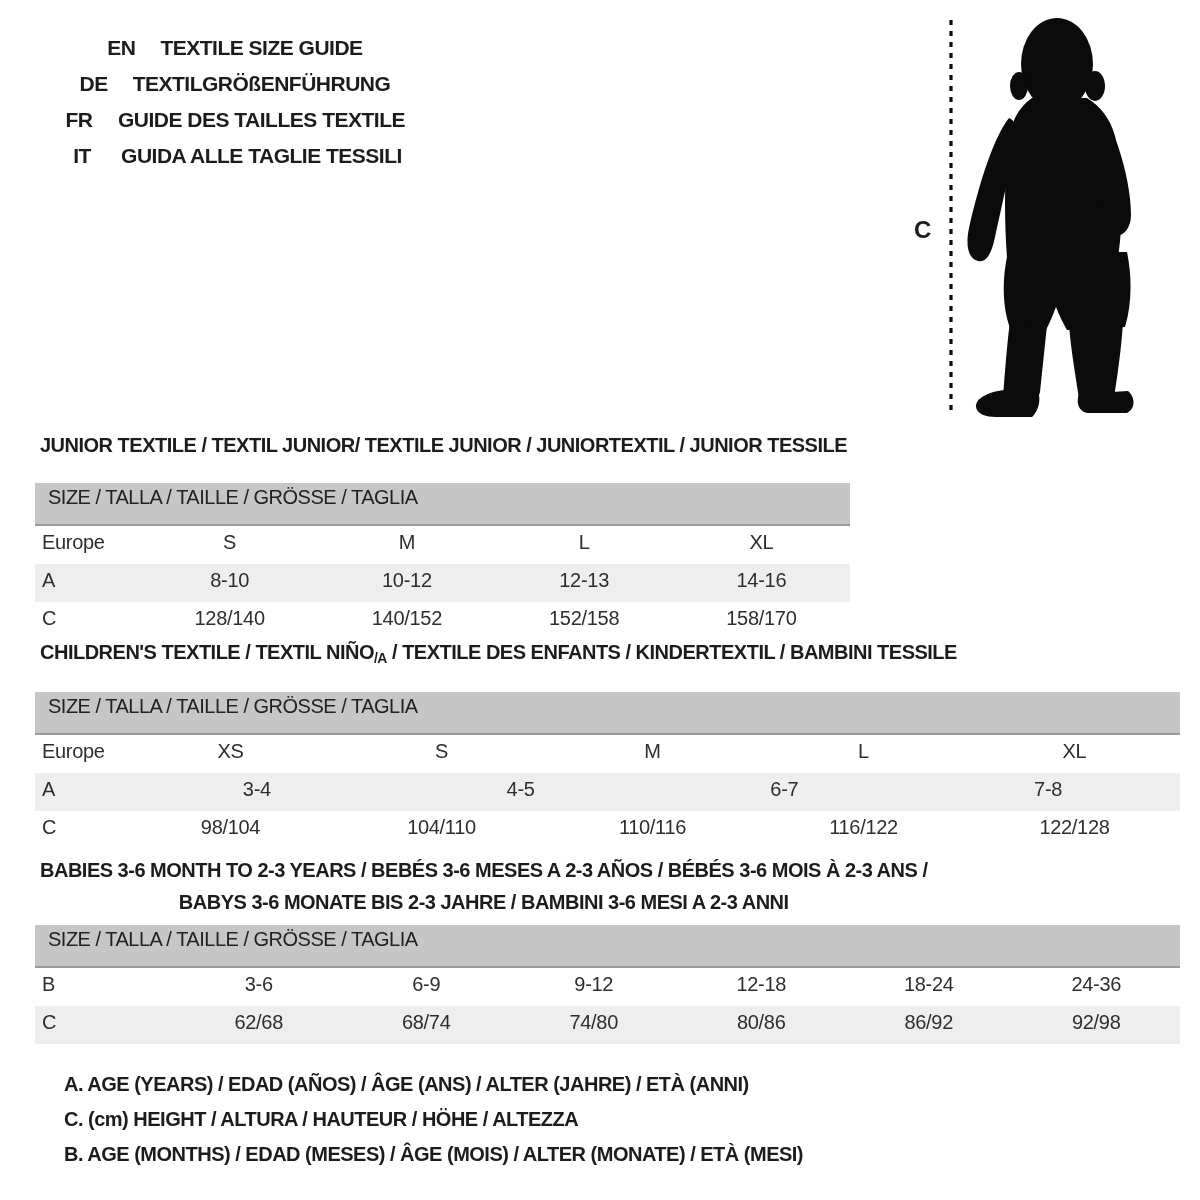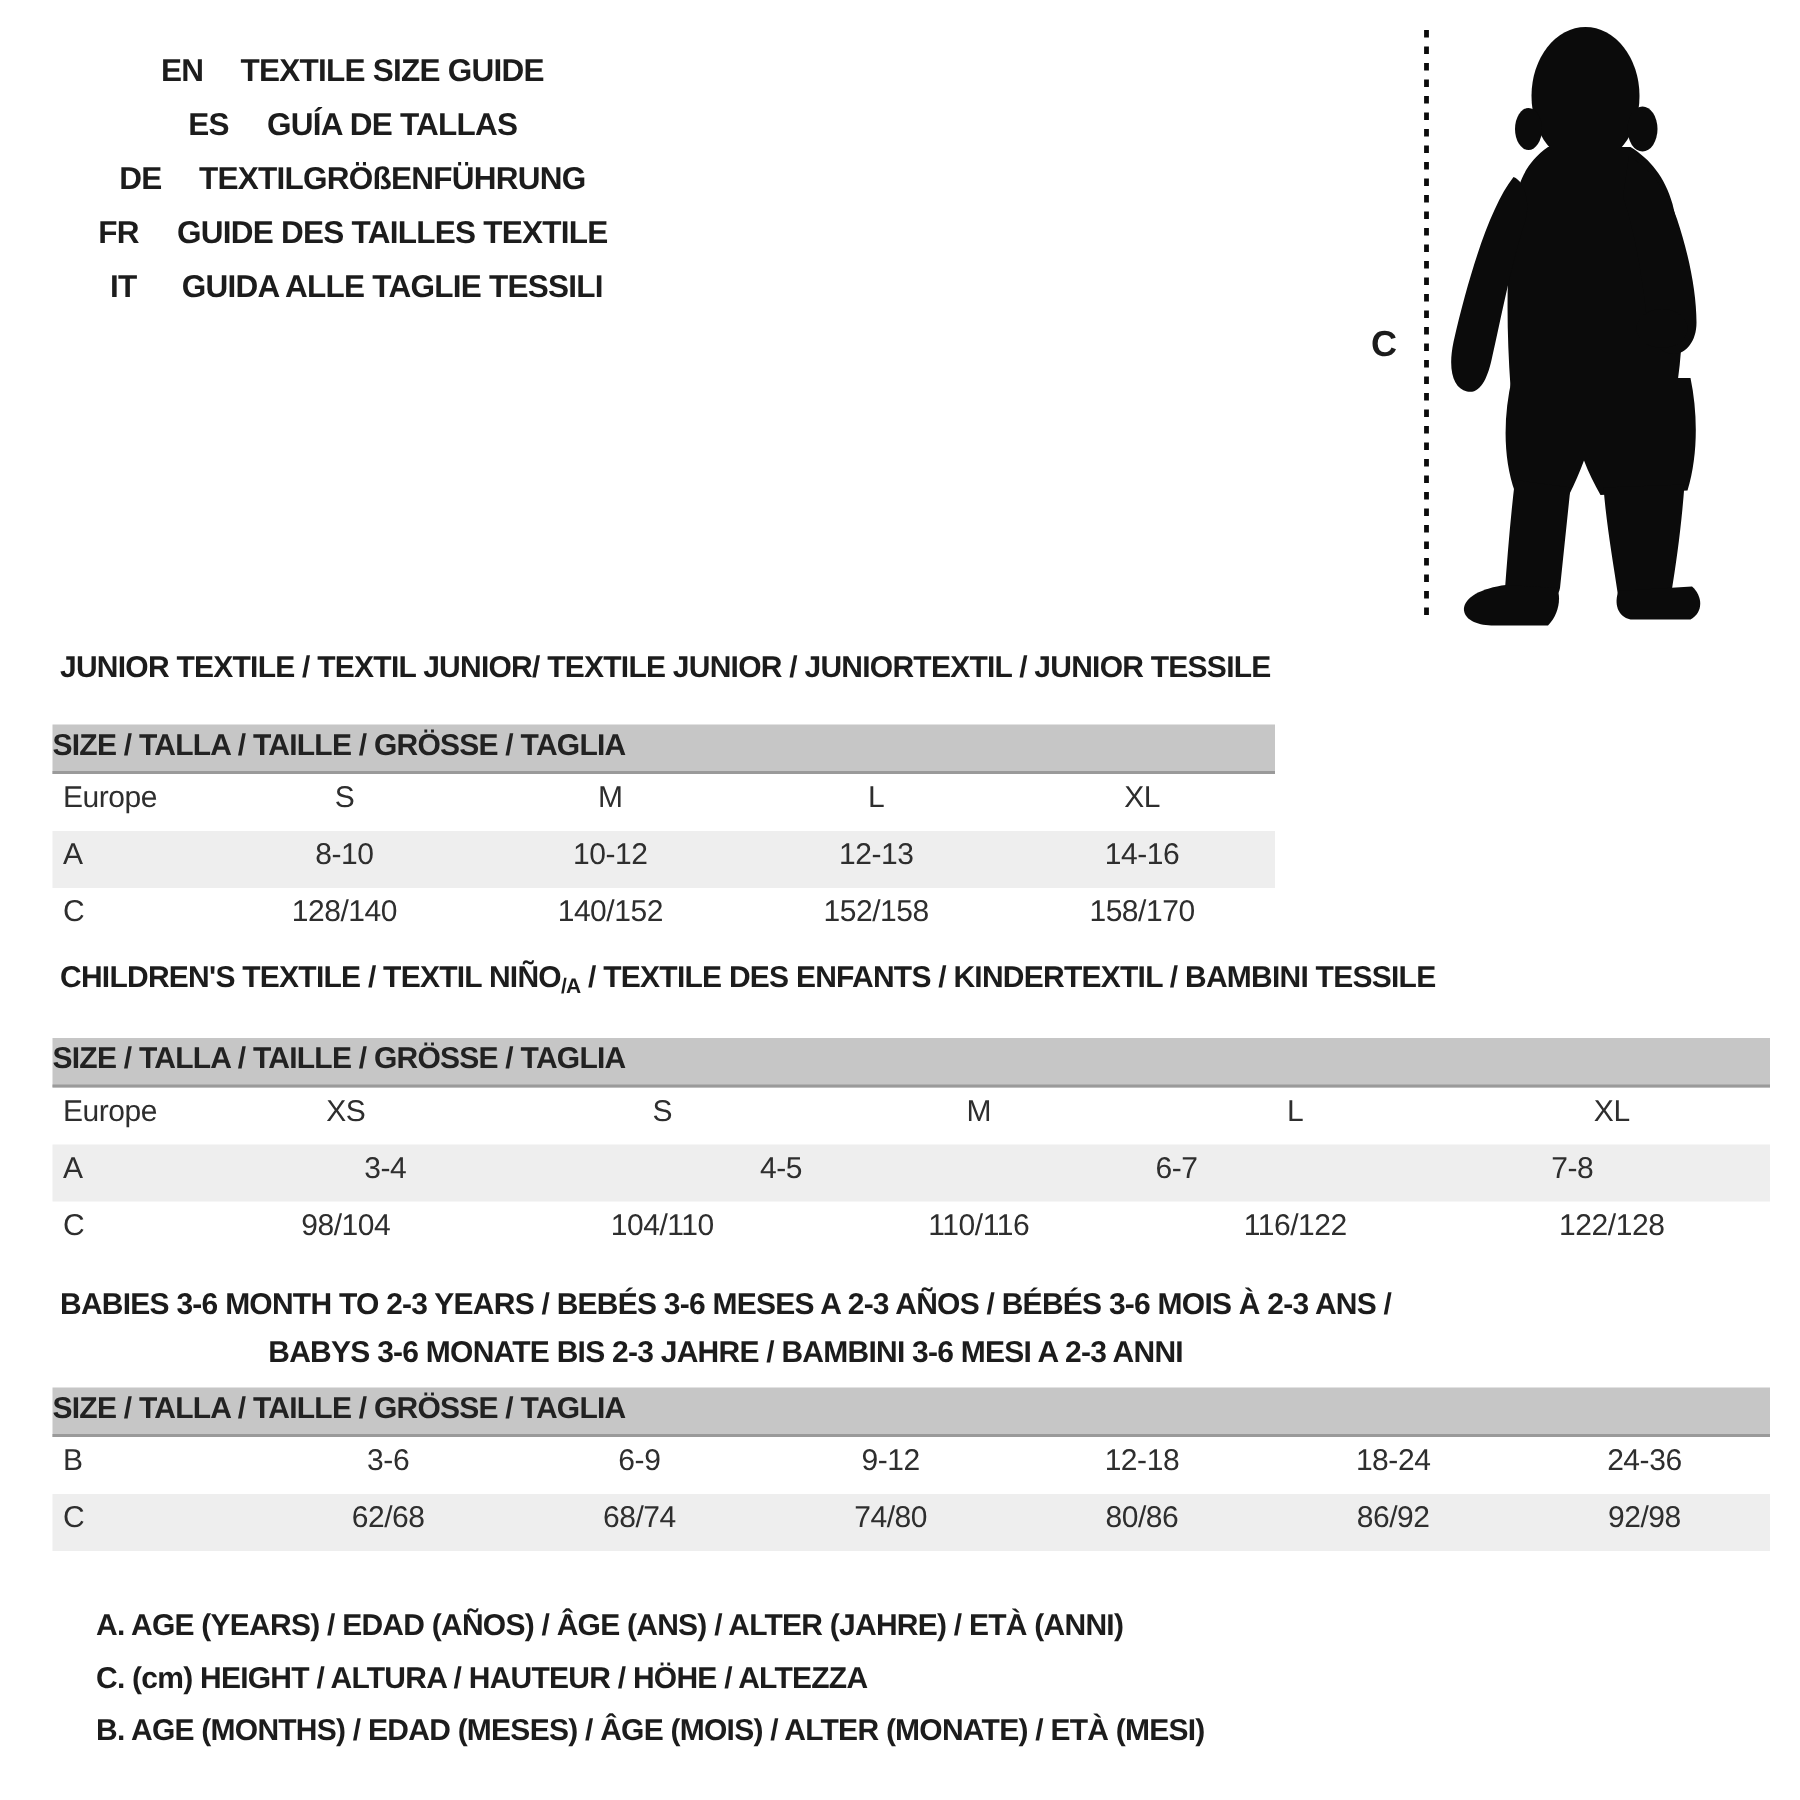--- a/index.html
+++ b/index.html
@@ -44,25 +44,25 @@
     white-space: nowrap; color: var(--ink);
   }
   .sec-title .sub { font-size: 14px; vertical-align: -4px; }
   .two-line { line-height: 32px; text-align: center; }
 
   
   .tbl { position: absolute; left: 35px; }
   .tbl-junior { width: 815px; }
   .tbl-wide   { width: 1145px; }
   .tbl-bar {
-    height: 33px; line-height: 29px;
+    height: 43px; line-height: 29px;
     background: var(--bar-bg);
     border-bottom: 2px solid var(--bar-border);
-    padding-left: 0;
-    font-size: 20px; font-weight: bold; letter-spacing: -0.5px;
+    padding-left: 13px;
+    font-size: 20px; font-weight: normal; letter-spacing: -0.5px;
     color: #222;
   }
   .tbl-row { display: flex; height: 38px; line-height: 33px; font-size: 20px; letter-spacing: -0.3px; color: var(--value-ink); }
   .tbl-row.alt { background: var(--row-alt); }
   .c-label { padding-left: 7px; text-align: left; flex: none; }
   .tbl-junior .c-label { width: 106px; }
   .tbl-children .c-label { width: 90px; }
   .tbl-babies .c-label { width: 140px; }
   .c-val { flex: 1 1 0; text-align: center; }
 
@@ -71,23 +71,20 @@
   .legend-line { line-height: 35px; font-size: 20px; font-weight: bold; letter-spacing: -0.5px; white-space: nowrap; color: var(--ink); }
 </style>
 </head>
 <body>
 
 <div class="page">
 
   <div class="lang-block">
     <div class="lang-row">
       <span class="lang-code">EN</span><span>TEXTILE SIZE GUIDE</span>
-    </div>
-    <div class="lang-row">
-      <span class="lang-code">ES</span><span>GUÍA DE TALLAS</span>
     </div>
     <div class="lang-row">
       <span class="lang-code">DE</span><span>TEXTILGRÖßENFÜHRUNG</span>
     </div>
     <div class="lang-row">
       <span class="lang-code">FR</span><span>GUIDE DES TAILLES TEXTILE</span>
     </div>
     <div class="lang-row">
       <span class="lang-code">IT</span><span>GUIDA ALLE TAGLIE TESSILI</span>
     </div>

